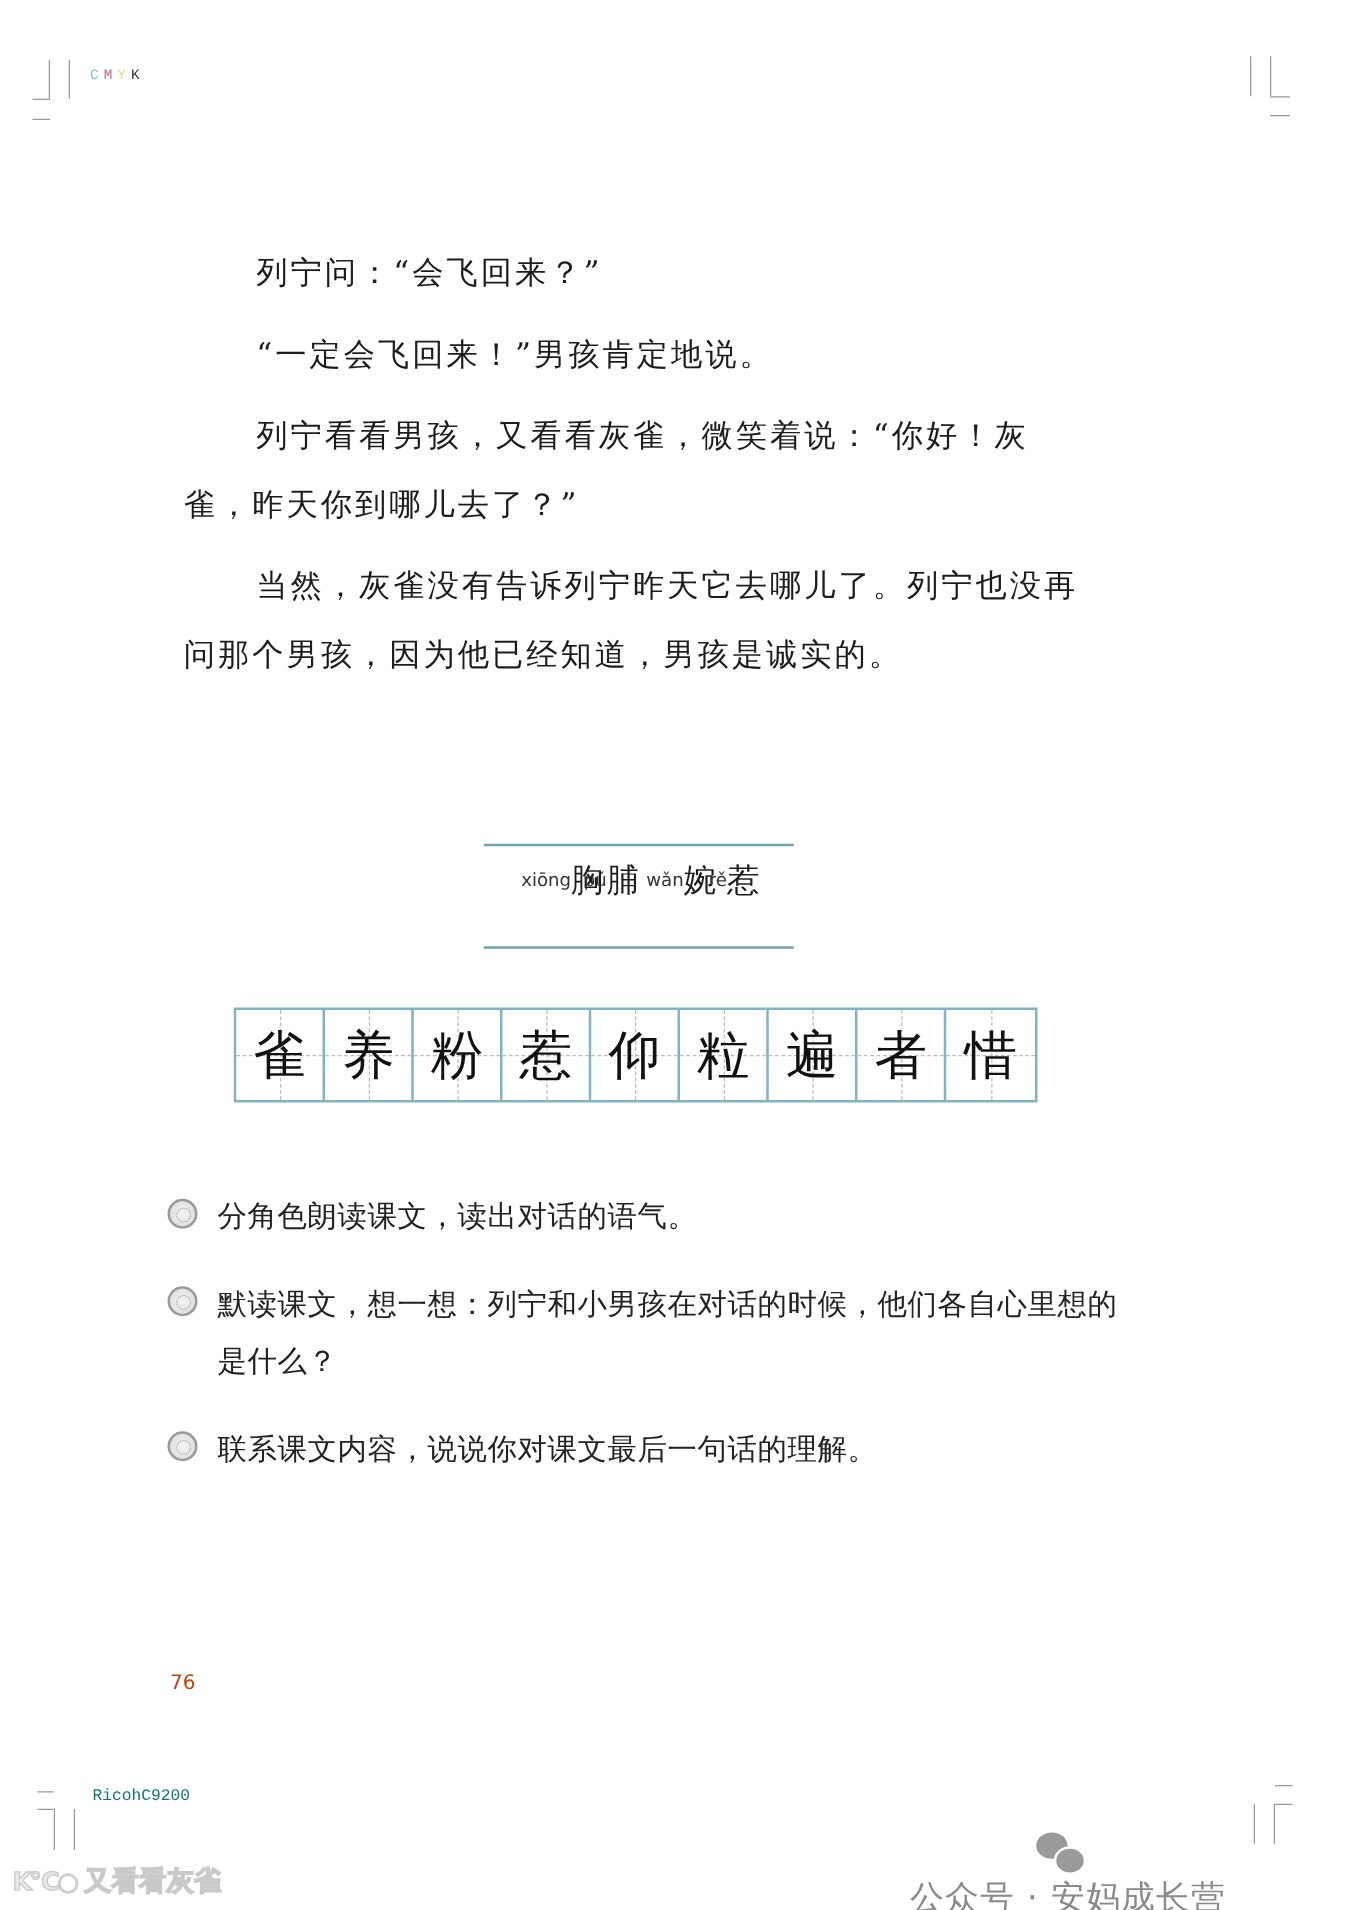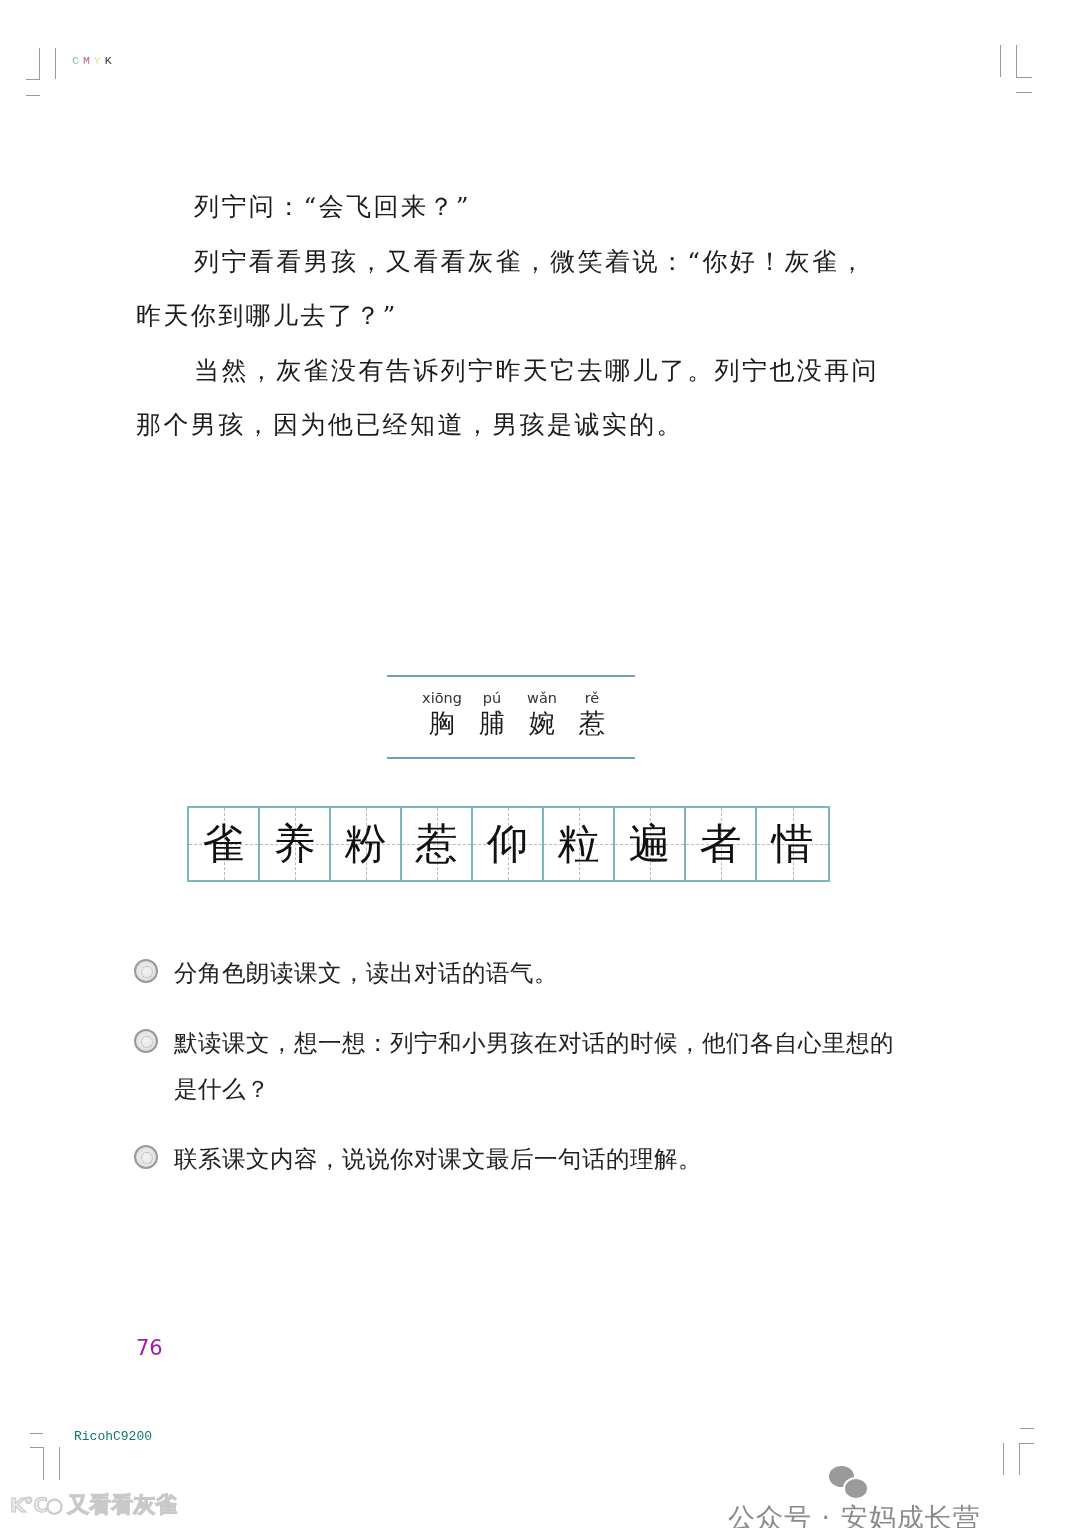--- a/index.html
+++ b/index.html
@@ -43,21 +43,21 @@
       left: 136px;
       top: 180px;
       width: 752px;
       font-family: "DejaVu Serif", serif;
       font-size: 25px;
       line-height: 54.5px;
       color: #1c1c1c;
       letter-spacing: 2.4px;
     }
     .story p {
-      margin: 0;
+      margin: 11px;
       text-indent: 58px;
     }
 
     
     .vocab {
       position: absolute;
       left: 387px;
       top: 675px;
       width: 248px;
       height: 80px;
@@ -66,21 +66,21 @@
     }
     .vocab-row {
       position: absolute;
       left: 30px;
       top: 12px;
       display: flex;
       gap: 0;
     }
     .vocab-item {
       display: flex;
-      flex-direction: column;
+      flex-direction: row;
       align-items: center;
       width: 50px;
     }
     .vocab-item .py {
       font-family: "DejaVu Sans", sans-serif;
       font-size: 14.5px;
       color: #333;
       line-height: 18px;
     }
     .vocab-item .hz {
@@ -174,22 +174,22 @@
       line-height: 46px;
       letter-spacing: 0.5px;
       width: 720px;
     }
 
     .page-num {
       position: absolute;
       left: 136px;
       top: 1336px;
       font-family: "DejaVu Sans", sans-serif;
-      font-size: 21px;
-      color: #a21caf;
+      font-size: 16px;
+      color: #c2410c;
     }
 
     .printer {
       position: absolute;
       left: 74px;
       top: 1429px;
       font-family: "Liberation Mono", "DejaVu Sans Mono", monospace;
       font-size: 13px;
       color: #0f766e;
     }
@@ -270,20 +270,21 @@
 <div class="mark-v" style="left:1019px; top:1443px; height:32px;"></div>
 
 <div class="slug">
   <div class="cmyk">
     <span class="c">C</span><span class="m">M</span><span class="y">Y</span><span class="k">K</span>
   </div>
 </div>
 
 <div class="story">
   <p>列宁问：“会飞回来？”</p>
+  <p>“一定会飞回来！”男孩肯定地说。</p>
   <p>列宁看看男孩，又看看灰雀，微笑着说：“你好！灰雀，昨天你到哪儿去了？”</p>
   <p>当然，灰雀没有告诉列宁昨天它去哪儿了。列宁也没再问那个男孩，因为他已经知道，男孩是诚实的。</p>
 </div>
 
 <div class="vocab">
   <div class="vocab-row">
     <div class="vocab-item">
       <span class="py">xiōng</span>
       <span class="hz">胸</span>
     </div>

